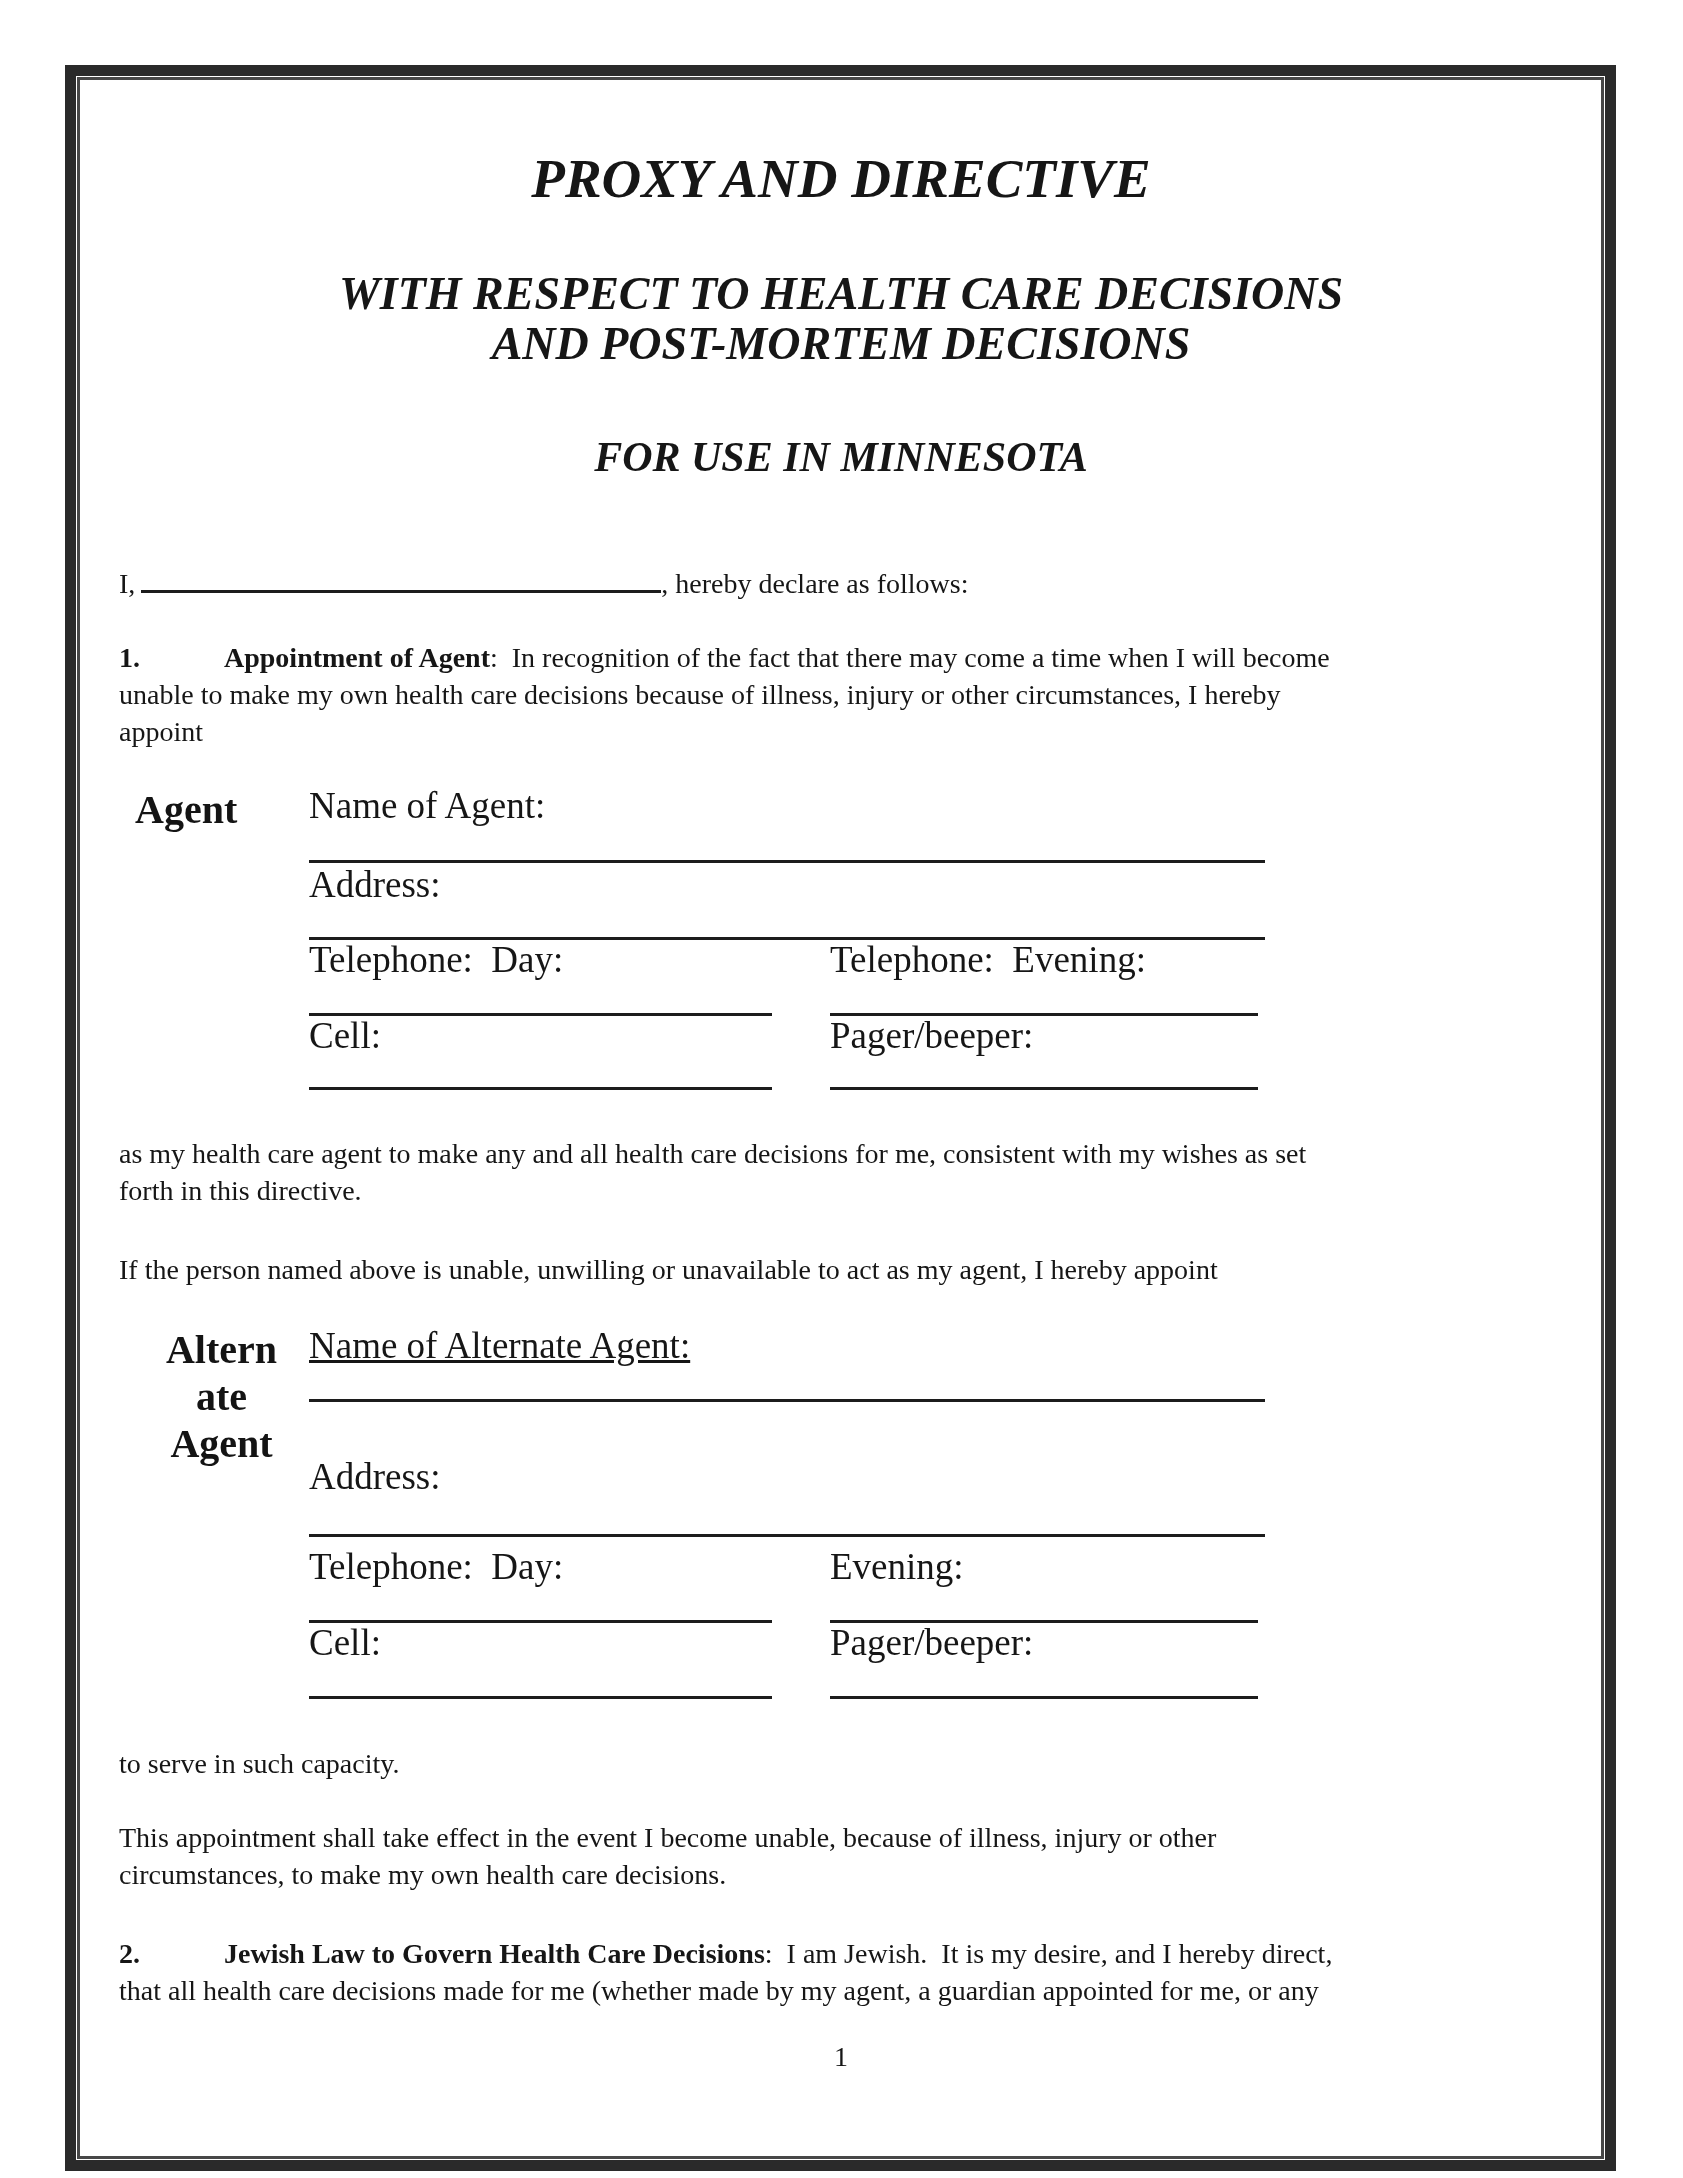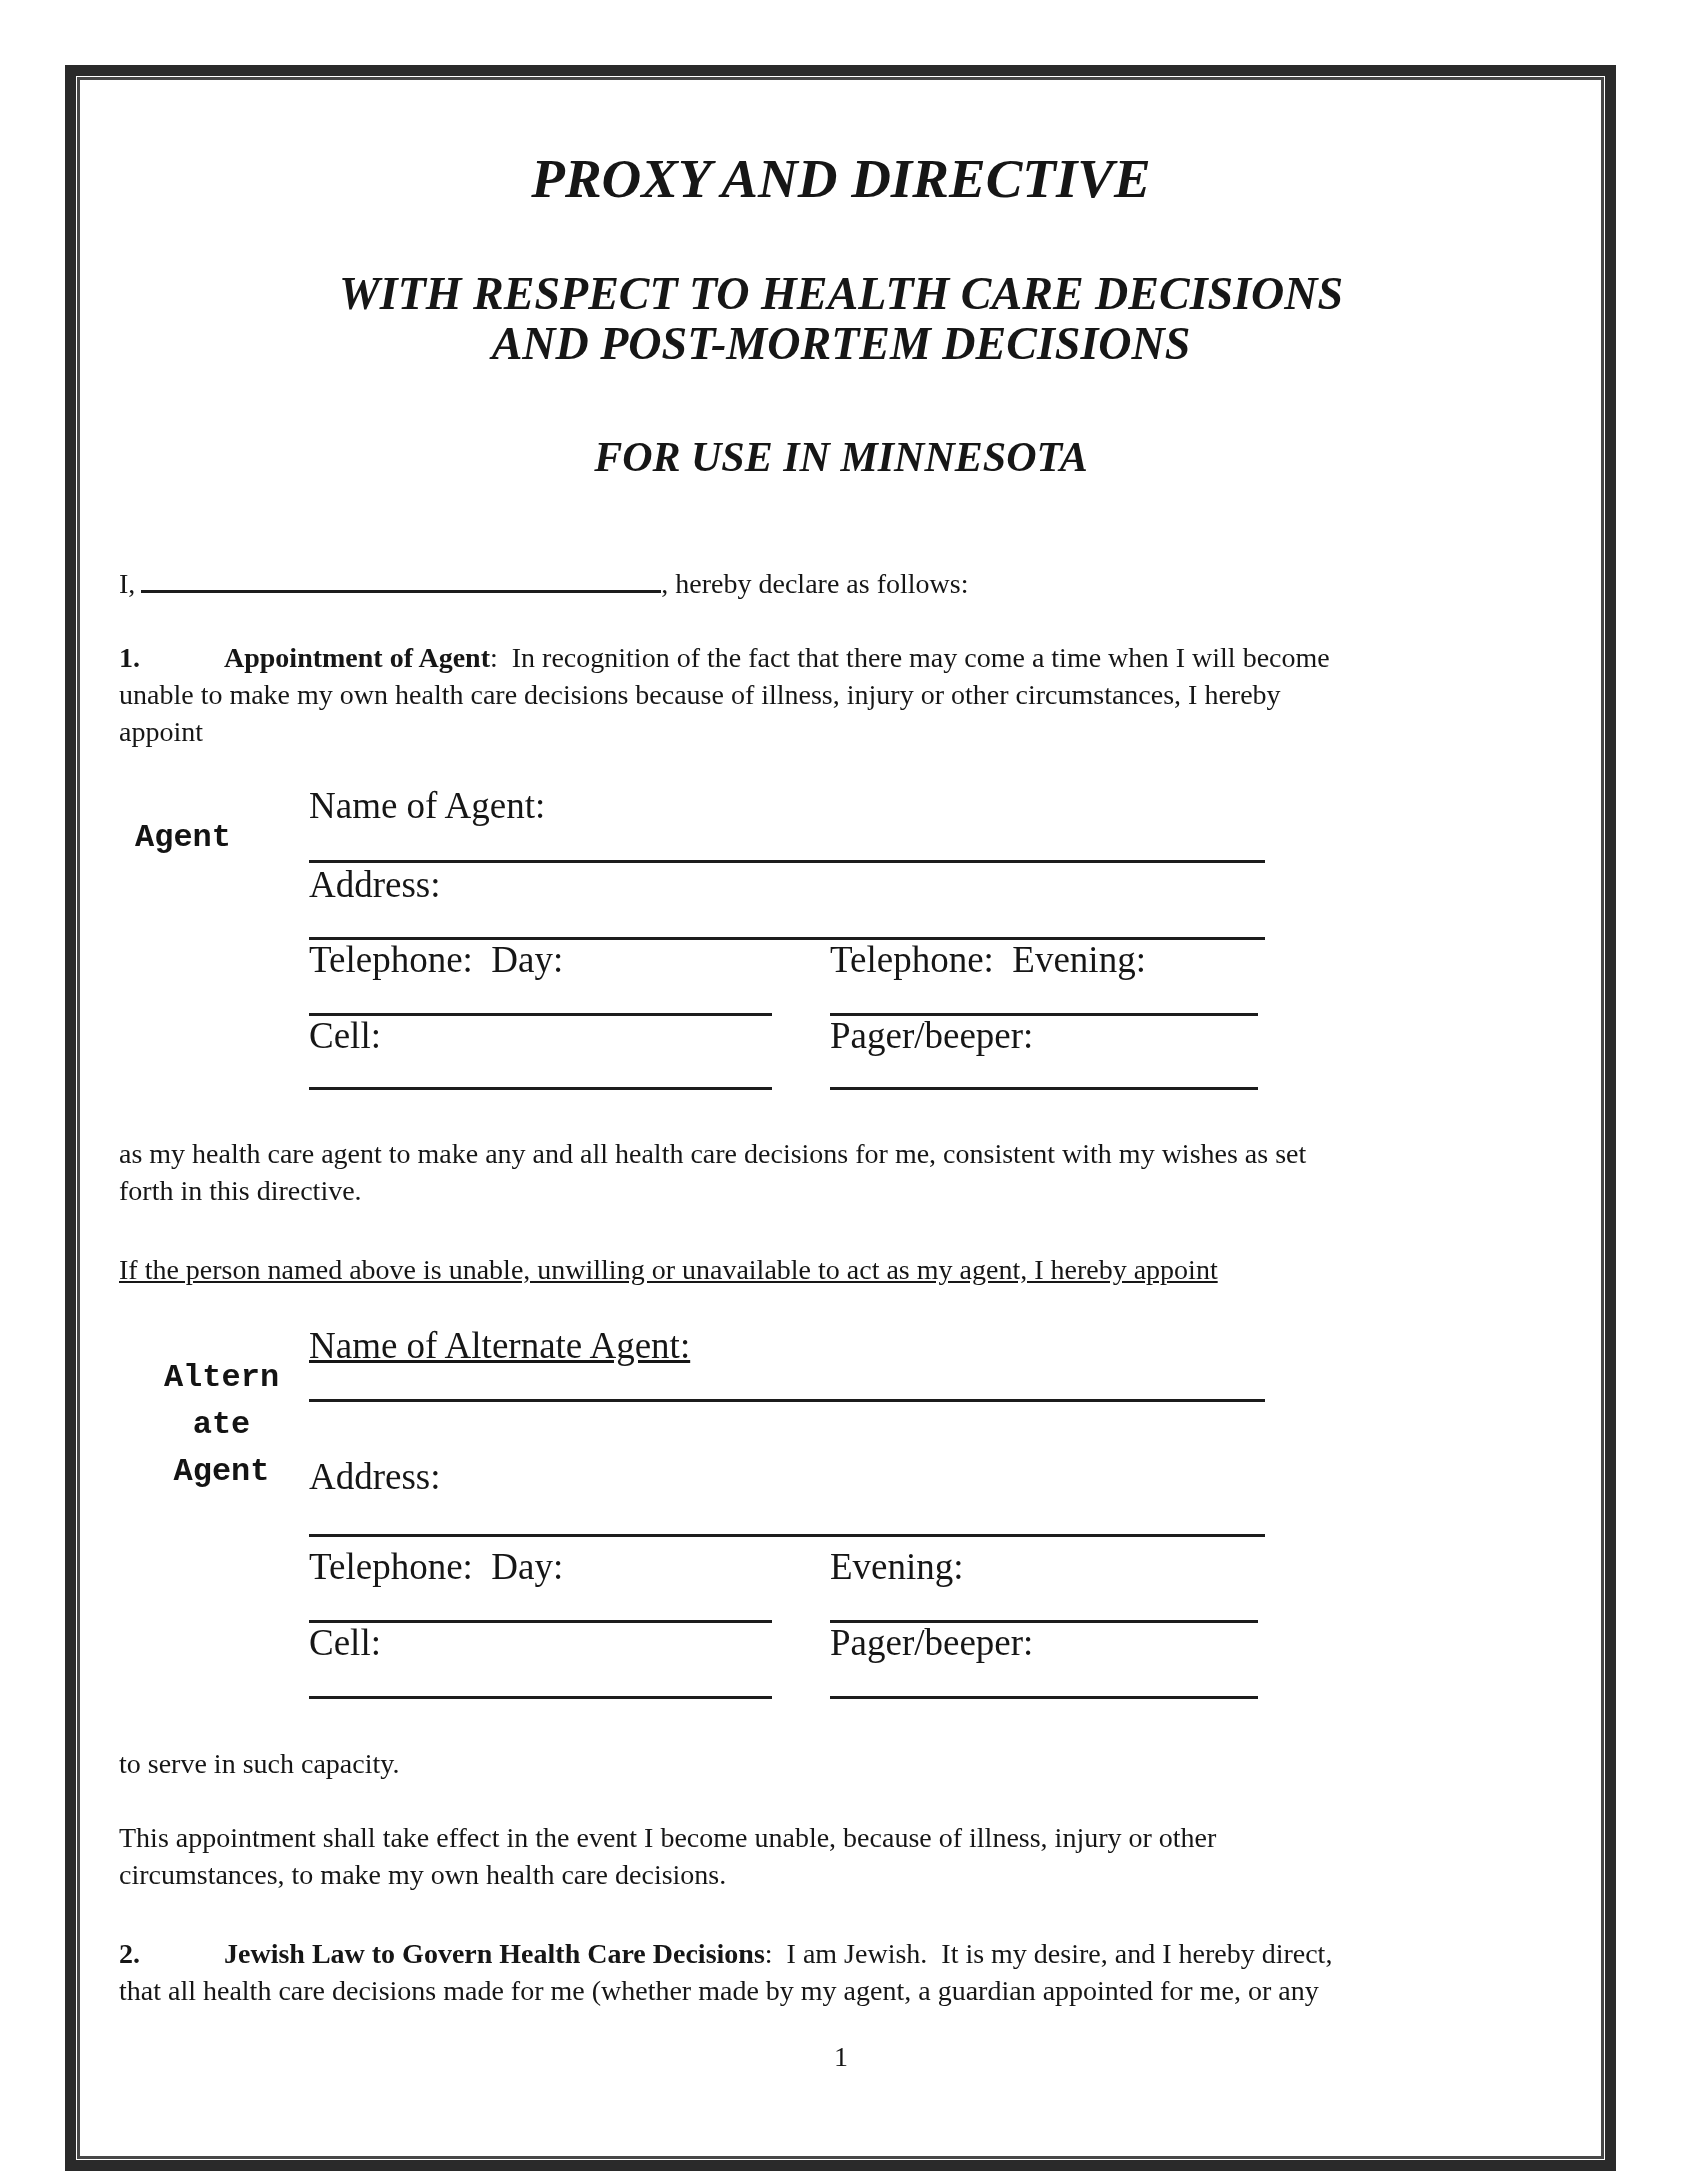--- a/index.html
+++ b/index.html
@@ -55,27 +55,26 @@
   }
   .blank{
     display:inline-block;
     width:520px;
     height:30px;
     margin-left:6px;
     border-bottom:3px solid #1c1c1c;
     vertical-align:baseline;
   }
   .boxlabel{
-    font-family:Liberation Mono, monospace;
+    font-family:Liberation Serif, serif;
     font-weight:700;
-    font-size:32px;
+    font-size:40px;
     line-height:47px;
     color:#141414;
     letter-spacing:0px;
-    margin-top:28px;
   }
   .footer{
     left:69px; width:1544px;
     text-align:center;
     font-size:28px;
   }
 </style>
 </head>
 <body>
 
@@ -114,21 +113,21 @@
   <div class="abs lbl" style="left:309px; top:1019px;">Cell:</div>
   <div class="abs lbl" style="left:830px; top:1019px;">Pager/beeper:</div>
   <div class="rule" style="left:309px; top:1087px; width:463px;"></div>
   <div class="rule" style="left:830px; top:1087px; width:428px;"></div>
 
   <div class="abs" style="left:119px; top:1135px;">
     <div class="tl">as my health care agent to make any and all health care decisions for me, consistent with my wishes as set</div>
     <div class="tl">forth in this directive.</div>
   </div>
 
-  <div class="abs tl" style="left:119px; top:1251px;text-decoration:underline;">If the person named above is unable, unwilling or unavailable to act as my agent, I hereby appoint</div>
+  <div class="abs tl" style="left:119px; top:1251px;">If the person named above is unable, unwilling or unavailable to act as my agent, I hereby appoint</div>
 
   <div class="abs boxlabel" style="left:135px; top:1326px; width:173px;text-align:center;">
     <div>Altern</div>
     <div>ate</div>
     <div>Agent</div>
   </div>
 
   <div class="abs lbl" style="left:309px; top:1329px;text-decoration:underline;">Name of Alternate Agent:</div>
   <div class="rule" style="left:309px; top:1399px; width:956px;"></div>
 

